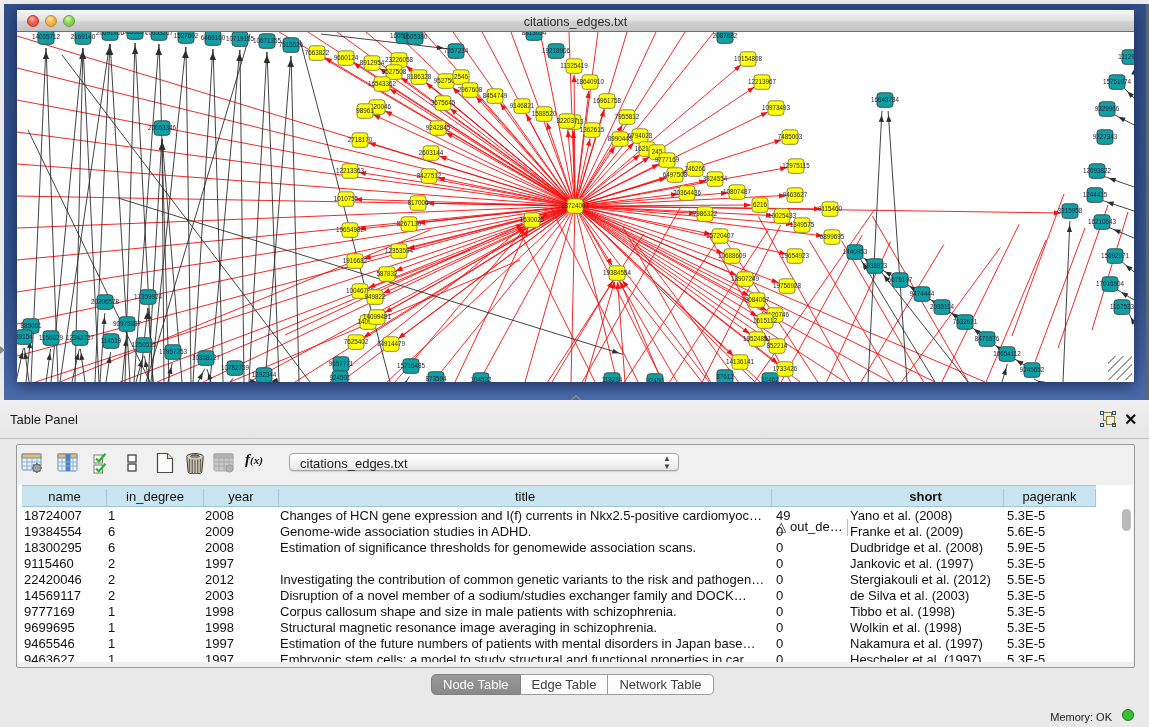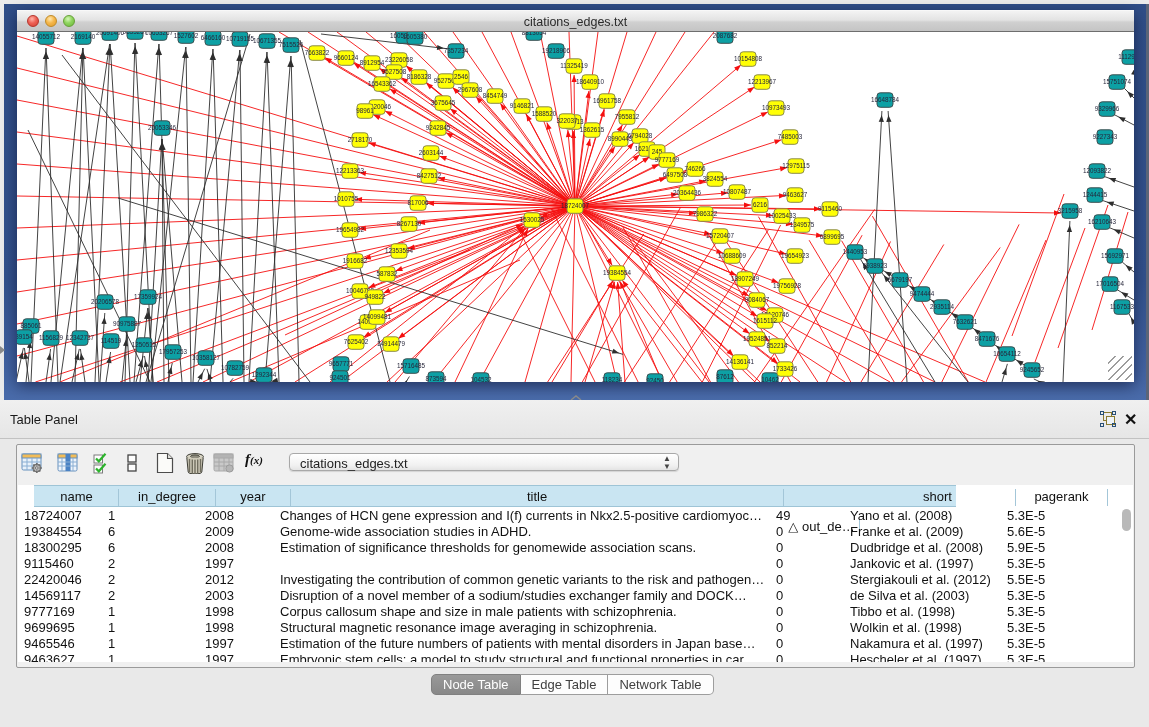--- a/index.html
+++ b/index.html
@@ -33,21 +33,21 @@
 #pfloat { position:absolute; left:1100px; top:11px; width:16px; height:16px; }
 #pclose { position:absolute; left:1124px; top:10px; font-size:16px; font-weight:bold; color:#111; }
 #pbox { position:absolute; left:16px; top:44px; width:1119px; height:224px;
   background:#f0f0f0; border:1px solid #9a9a9a; border-radius:2px; }
 .ticon { position:absolute; top:7px; width:22px; height:22px; }
 #combo { position:absolute; left:272px; top:8px; width:390px; height:18px; border:1px solid #a8a8a8;
   border-radius:4px; background:linear-gradient(#ffffff,#f1f1f1 70%,#e4e4e4); box-shadow:0 1px 1px rgba(0,0,0,.12);}
 #combo .t { position:absolute; left:10px; top:2px; font-size:13px; color:#222; }
 #combo .a { position:absolute; right:7px; top:1px; font-size:8px; color:#444; line-height:8px; }
 #tbl { position:absolute; left:1px; top:40px; width:1115px; height:177px; background:#fff; overflow:hidden; }
-#thead { position:absolute; left:16px; top:0; width:922px; height:22px; background:#c9e5f2; border-top:1px solid #9ec4d6; border-bottom:1px solid #9ec4d6;}
+#thead { position:absolute; left:4px; top:0; width:1074px; height:22px; background:#c9e5f2; border-top:1px solid #9ec4d6; border-bottom:1px solid #9ec4d6;}
 .th { position:absolute; top:3px; font-size:13px; color:#111; text-align:center; border-right:1px solid #a3c6d8; height:17px;}
 .td { position:absolute; font-size:13px; color:#111; white-space:nowrap; }
 #vsb { position:absolute; right:2px; top:24px; width:9px; height:22px; background:#b9b9b9; border-radius:5px; }
 #tabs { position:absolute; left:431px; top:274px; height:21px; font-size:13px; }
 .tab { float:left; border:1px solid #9d9d9d; background:#fdfdfd; color:#404040; height:21px;
   line-height:20px; padding:0 11px; border-left:none; }
 .tab.first { border-left:1px solid #9d9d9d; border-radius:5px 0 0 5px; }
 .tab.last { border-radius:0 5px 5px 0; }
 .tab.sel { background:linear-gradient(#999,#888); color:#fff; border-color:#808080; }
 #sbar { position:absolute; left:0; top:300px; width:1149px; height:27px; }
@@ -577,21 +577,21 @@
           <div class="t">citations_edges.txt</div>
           <div class="a">▲<br>▼</div>
         </div>
       <div id="tbl">
         <div id="thead">
             <div class="th" style="left:1px;width:84px;">name</div>
             <div class="th" style="left:85px;width:97px;">in_degree</div>
             <div class="th" style="left:182px;width:75px;">year</div>
             <div class="th" style="left:257px;width:493px;">title</div>
             <div class="th" style="left:750px;width:76px;margin-top:30px;">△ out_de…</div>
-            <div class="th" style="left:826px;width:156px;">short</div>
+            <div class="th" style="left:826px;width:156px;font-weight:bold;">short</div>
             <div class="th" style="left:982px;width:92px;">pagerank</div>
           </div>
           <div class="td" style="left:6px;top:23px">18724007</div>
           <div class="td" style="left:90px;top:23px">1</div>
           <div class="td" style="left:187px;top:23px">2008</div>
           <div class="td" style="left:262px;top:23px;width:486px;overflow:hidden">Changes of HCN gene expression and I(f) currents in Nkx2.5‑positive cardiomyoc…</div>
           <div class="td" style="left:758px;top:23px">49</div>
           <div class="td" style="left:832px;top:23px">Yano et al. (2008)</div>
           <div class="td" style="left:989px;top:23px">5.3E‑5</div>
           <div class="td" style="left:6px;top:39px">19384554</div>
@@ -657,16 +657,20 @@
           <div class="td" style="left:832px;top:167px">Hescheler et al. (1997)</div>
           <div class="td" style="left:989px;top:167px">5.3E‑5</div>
         <div id="vsb"></div>
       </div>
     </div>
     <div id="tabs">
       <div class="tab first sel">Node Table</div>
         <div class="tab">Edge Table</div>
         <div class="tab last">Network Table</div>
     </div>
+    <div id="sbar">
+        <div class="t">Memory: OK</div>
+        <div id="mem"></div>
+      </div>
 
   </div>
   <div id="bedge"></div>
 </div>
 
 </body></html>

